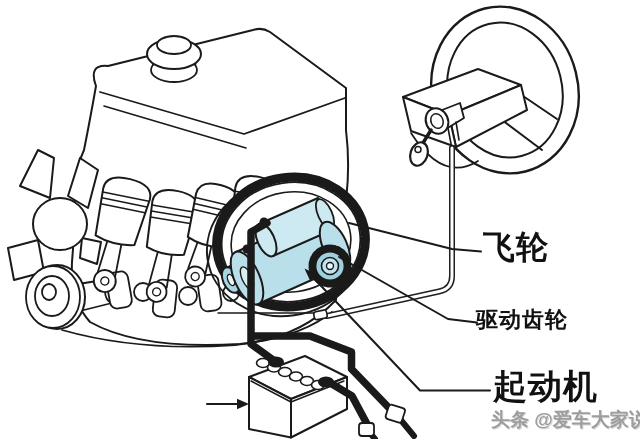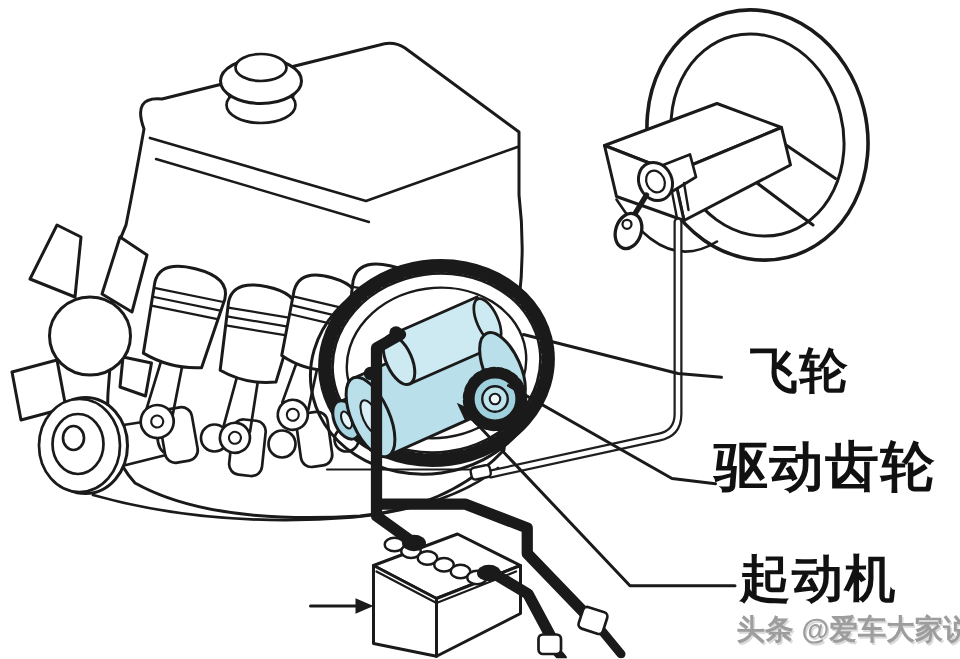--- a/index.html
+++ b/index.html
@@ -13,22 +13,22 @@
   #stage svg{position:absolute;left:0;top:0;}
   .cn-label{
     position:absolute;
     color:#111111;
     font-weight:900;
     font-family:"Liberation Sans", sans-serif;
     white-space:nowrap;
     letter-spacing:1px;
     line-height:1;
   }
-  .lbl-flywheel{left:500px;top:231px;font-size:32px;}
-  .lbl-drivegear{left:476px;top:293px;font-size:36px;}
+  .lbl-flywheel{left:483px;top:231px;font-size:32px;}
+  .lbl-drivegear{left:476px;top:309px;font-size:22px;}
   .lbl-starter{left:493px;top:369px;font-size:34px;}
   .lbl-battery{left:127px;top:384px;font-size:33px;}
   .watermark{
     position:absolute;
     left:491px;top:407px;
     font-size:19px;
     font-weight:900;
     color:#9d9d9d;
     text-shadow:1px 1px 0 #d9d9d9;
     letter-spacing:0;

